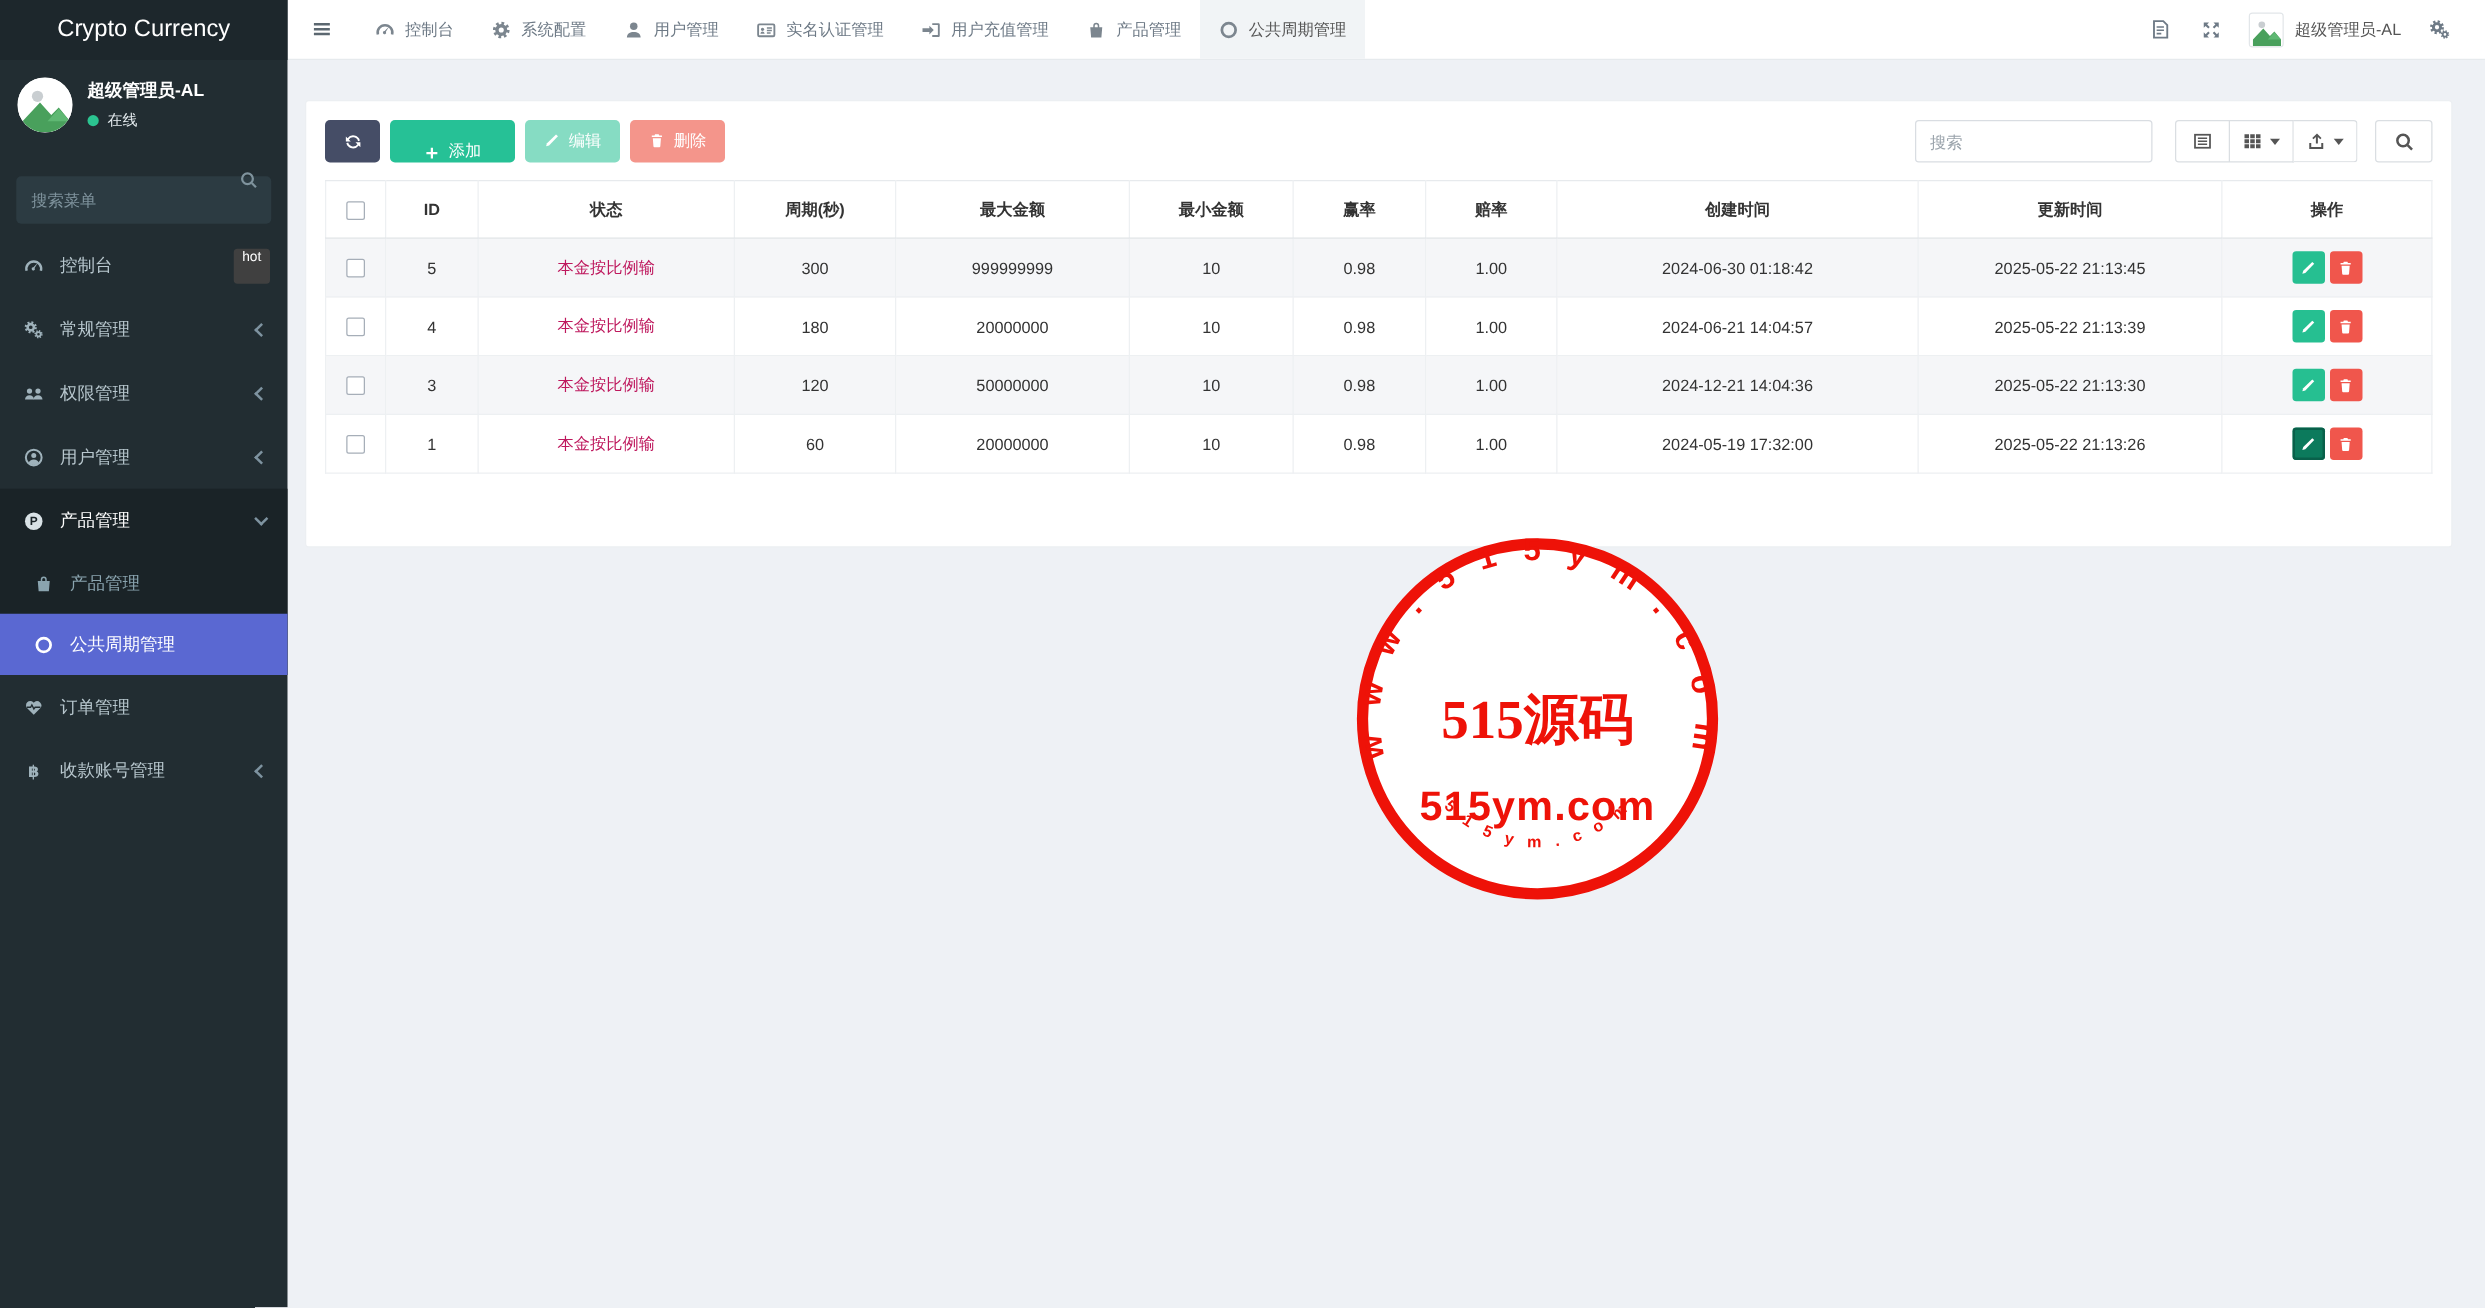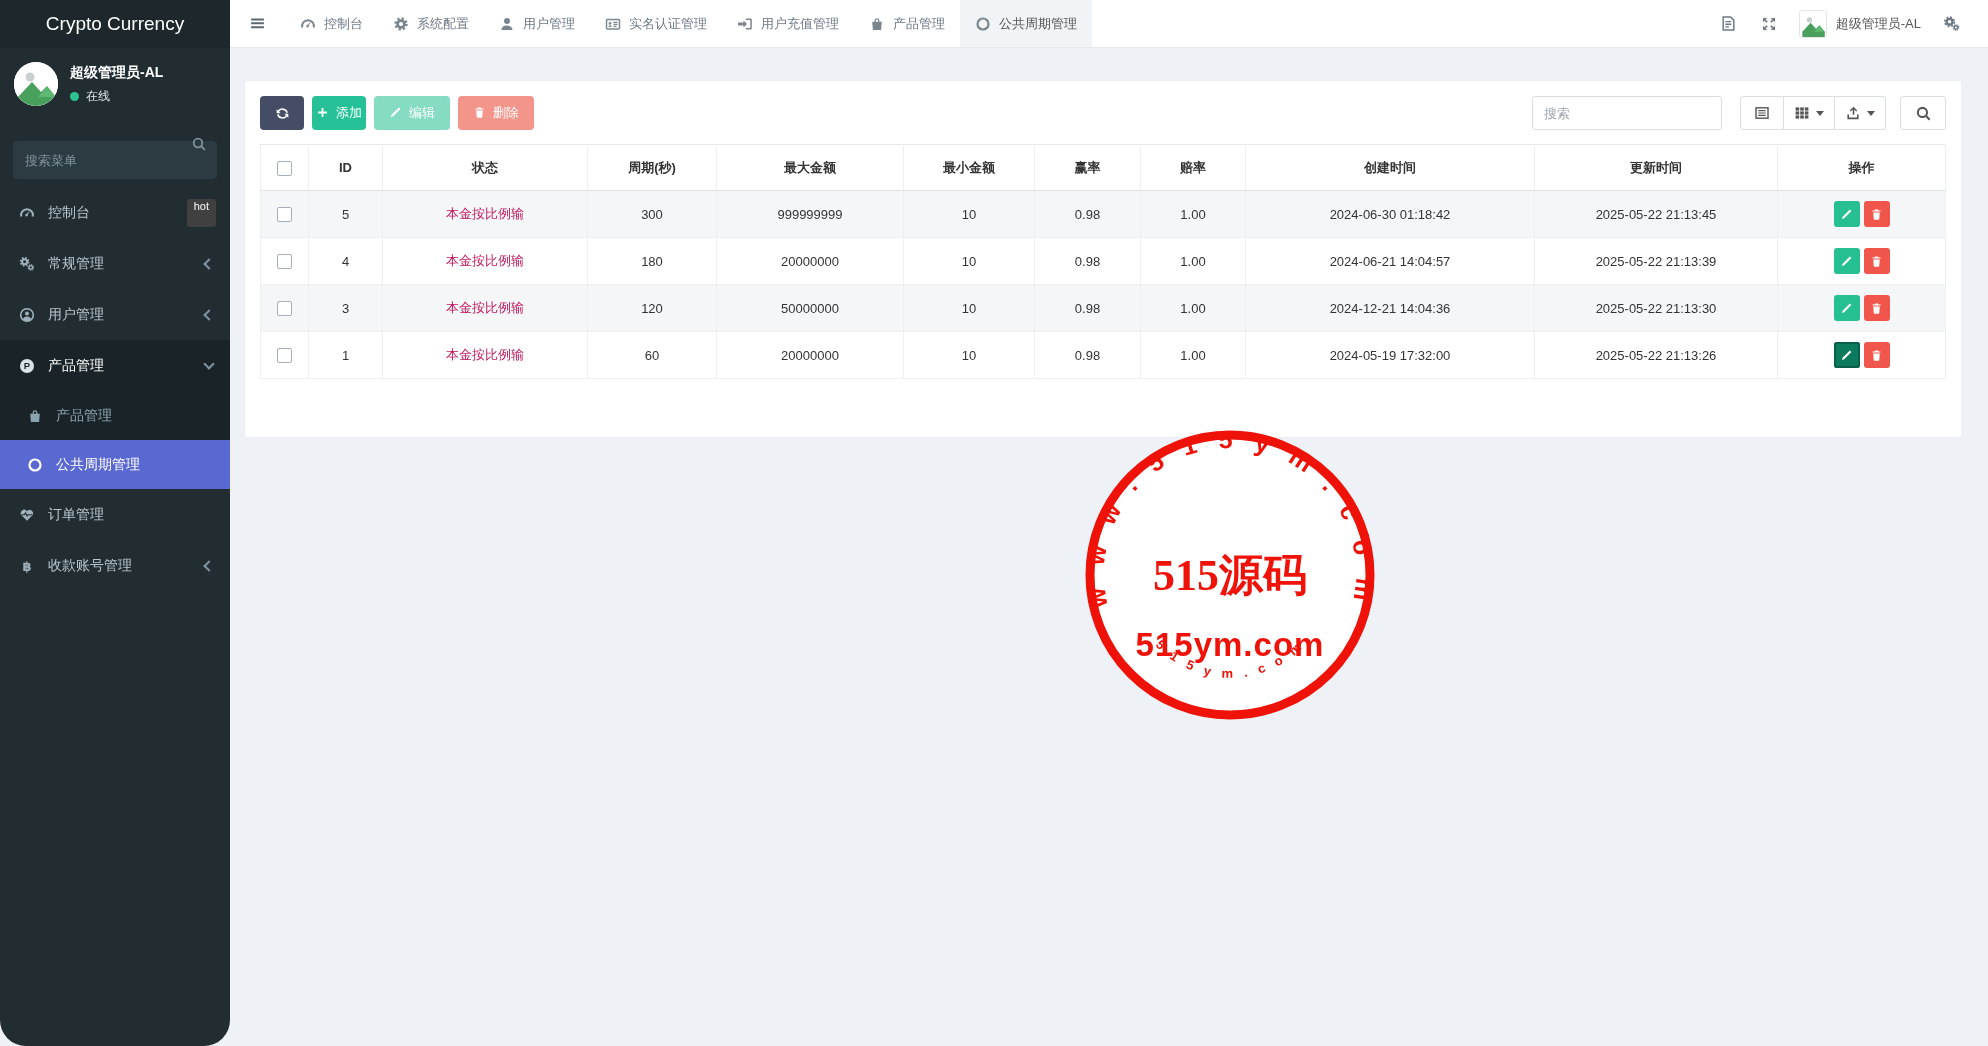--- a/index.html
+++ b/index.html
@@ -1,21 +1,21 @@
 <!DOCTYPE html>
 <html><head>
 <meta charset="utf-8">
 <style>
   * { margin:0; padding:0; box-sizing:border-box; }
   html,body { width:1988px; height:1046px; }
   body { font-family:"Liberation Sans","DejaVu Sans",sans-serif; background:#eef1f5; overflow:hidden; }
   .app { position:relative; width:1988px; height:1046px; overflow:hidden; background:#eef1f5; }
 
   
-  .sidebar { position:absolute; left:0; top:0; width:230px; height:1046px; background:#222d32; z-index:30;border-radius:26px; }
+  .sidebar { position:absolute; left:0; top:0; width:230px; height:1046px; background:#222d32; z-index:30; }
   .brand { height:48px; line-height:48px; text-align:center; color:#fff; font-size:19px; background:#1d272c; }
   .user-panel { display:flex; align-items:center; padding:14px 14px 12px 14px; }
   .avatar { width:44px; height:44px; border-radius:50%; overflow:hidden; background:#fff; flex:0 0 44px; }
   .user-info { margin-left:12px; }
   .user-name { color:#fff; font-size:14px; font-weight:bold; margin-bottom:6px; }
   .user-status { color:#e6edf0; font-size:12px; display:flex; align-items:center; }
   .dot { width:9px; height:9px; border-radius:50%; background:#2bc490; margin-right:7px; }
   .menu-search { margin:8px 13px 6px 13px; position:relative; }
   .menu-search input { width:100%; height:38px; background:#2c3b42; border:0; border-radius:4px; color:#cfd8dc; font-size:13px; padding:0 32px 0 12px; outline:none;margin-top:15px; }
   .menu-search input::placeholder { color:#7f939d; }
@@ -48,21 +48,21 @@
   .nav-username { font-size:13px; color:#555; margin-left:9px; }
 
   
   .content { position:absolute; left:230px; top:48px; right:0; bottom:0; background:#eef1f5; }
   .panel { position:absolute; left:14px; right:26px; top:32px; min-height:358px; background:#fff; border:1px solid #eceff2; border-radius:3px; padding:15px 15px 24px 15px; }
   .toolbar { display:flex; align-items:center; }
   .btn { height:34px; border:0; border-radius:4px; color:#fff; font-size:13px; display:inline-flex; align-items:center; justify-content:center; cursor:pointer; font-family:inherit; }
   .btn .ico { width:14px; height:14px; margin-right:6px; display:inline-flex; }
   .btn-refresh { width:44px; background:#454d66; margin-right:8px; }
   .btn-refresh .ico { margin:0; width:15px; height:15px; }
-  .btn-add { background:#26c196; padding:0 4px; margin-right:8px; }
+  .btn-add { background:#26c196; padding:0 27px; margin-right:8px;align-items:flex-end; }
   .btn-edit { background:#86dcc3; padding:0 15px; margin-right:8px; cursor:default; }
   .btn-del { background:#f4958b; padding:0 15px; cursor:default; }
   .tb-right { margin-left:auto; display:flex; align-items:center; }
   .tb-search { width:190px; height:34px; border:1px solid #d9dde2; border-radius:3px; font-size:13px; padding:0 11px; color:#555; outline:none; }
   .tb-search::placeholder { color:#9aa3ab; }
   .btn-group { display:flex; margin-left:18px; }
   .gbtn { height:34px; min-width:44px; background:#fff; border:1px solid #dadee2; color:#555; display:inline-flex; align-items:center; justify-content:center; cursor:pointer; padding:0 10px; }
   .gbtn + .gbtn { border-left:0; }
   .gbtn:first-child { border-radius:3px 0 0 3px; }
   .gbtn:last-child { border-radius:0 3px 3px 0; }
@@ -135,20 +135,32 @@
         <div class="m-item">
           <span class="ico">
             <svg viewBox="0 0 16 16" width="16" height="16">
               <circle cx="5.6" cy="5.8" r="2.50" fill="none" stroke="currentColor" stroke-width="2.02"></circle>
               <circle cx="5.6" cy="5.8" r="3.84" fill="none" stroke="currentColor" stroke-width="2.02" stroke-dasharray="1.51 1.51"></circle>
               <circle cx="11.8" cy="11.4" r="1.72" fill="none" stroke="currentColor" stroke-width="1.39"></circle>
               <circle cx="11.8" cy="11.4" r="2.64" fill="none" stroke="currentColor" stroke-width="1.39" stroke-dasharray="1.04 1.04"></circle>
             </svg>
           </span>
           <span>常规管理</span>
+          <span class="chev left"></span>
+        </div>
+        <div class="m-item">
+          <span class="ico">
+            <svg viewBox="0 0 16 16" width="16" height="16">
+              <circle cx="4.6" cy="5.8" r="2.1" fill="currentColor"></circle>
+              <circle cx="11.4" cy="5.8" r="2.1" fill="currentColor"></circle>
+              <path d="M1 12.6c0-2.1 1.6-3.4 3.6-3.4s3.6 1.3 3.6 3.4z" fill="currentColor"></path>
+              <path d="M7.8 12.6c0-2.1 1.6-3.4 3.6-3.4s3.6 1.3 3.6 3.4z" fill="currentColor"></path>
+            </svg>
+          </span>
+          <span>权限管理</span>
           <span class="chev left"></span>
         </div>
         <div class="m-item">
           <span class="ico">
             <svg viewBox="0 0 16 16" width="16" height="16">
               <circle cx="8" cy="8" r="6.3" fill="none" stroke="currentColor" stroke-width="1.6"></circle>
               <circle cx="8" cy="6.4" r="2" fill="currentColor"></circle>
               <path d="M3.9 12.4c.4-1.9 2.1-2.9 4.1-2.9s3.7 1 4.1 2.9a6.3 6.3 0 0 1-8.2 0z" fill="currentColor"></path>
             </svg>
           </span>

